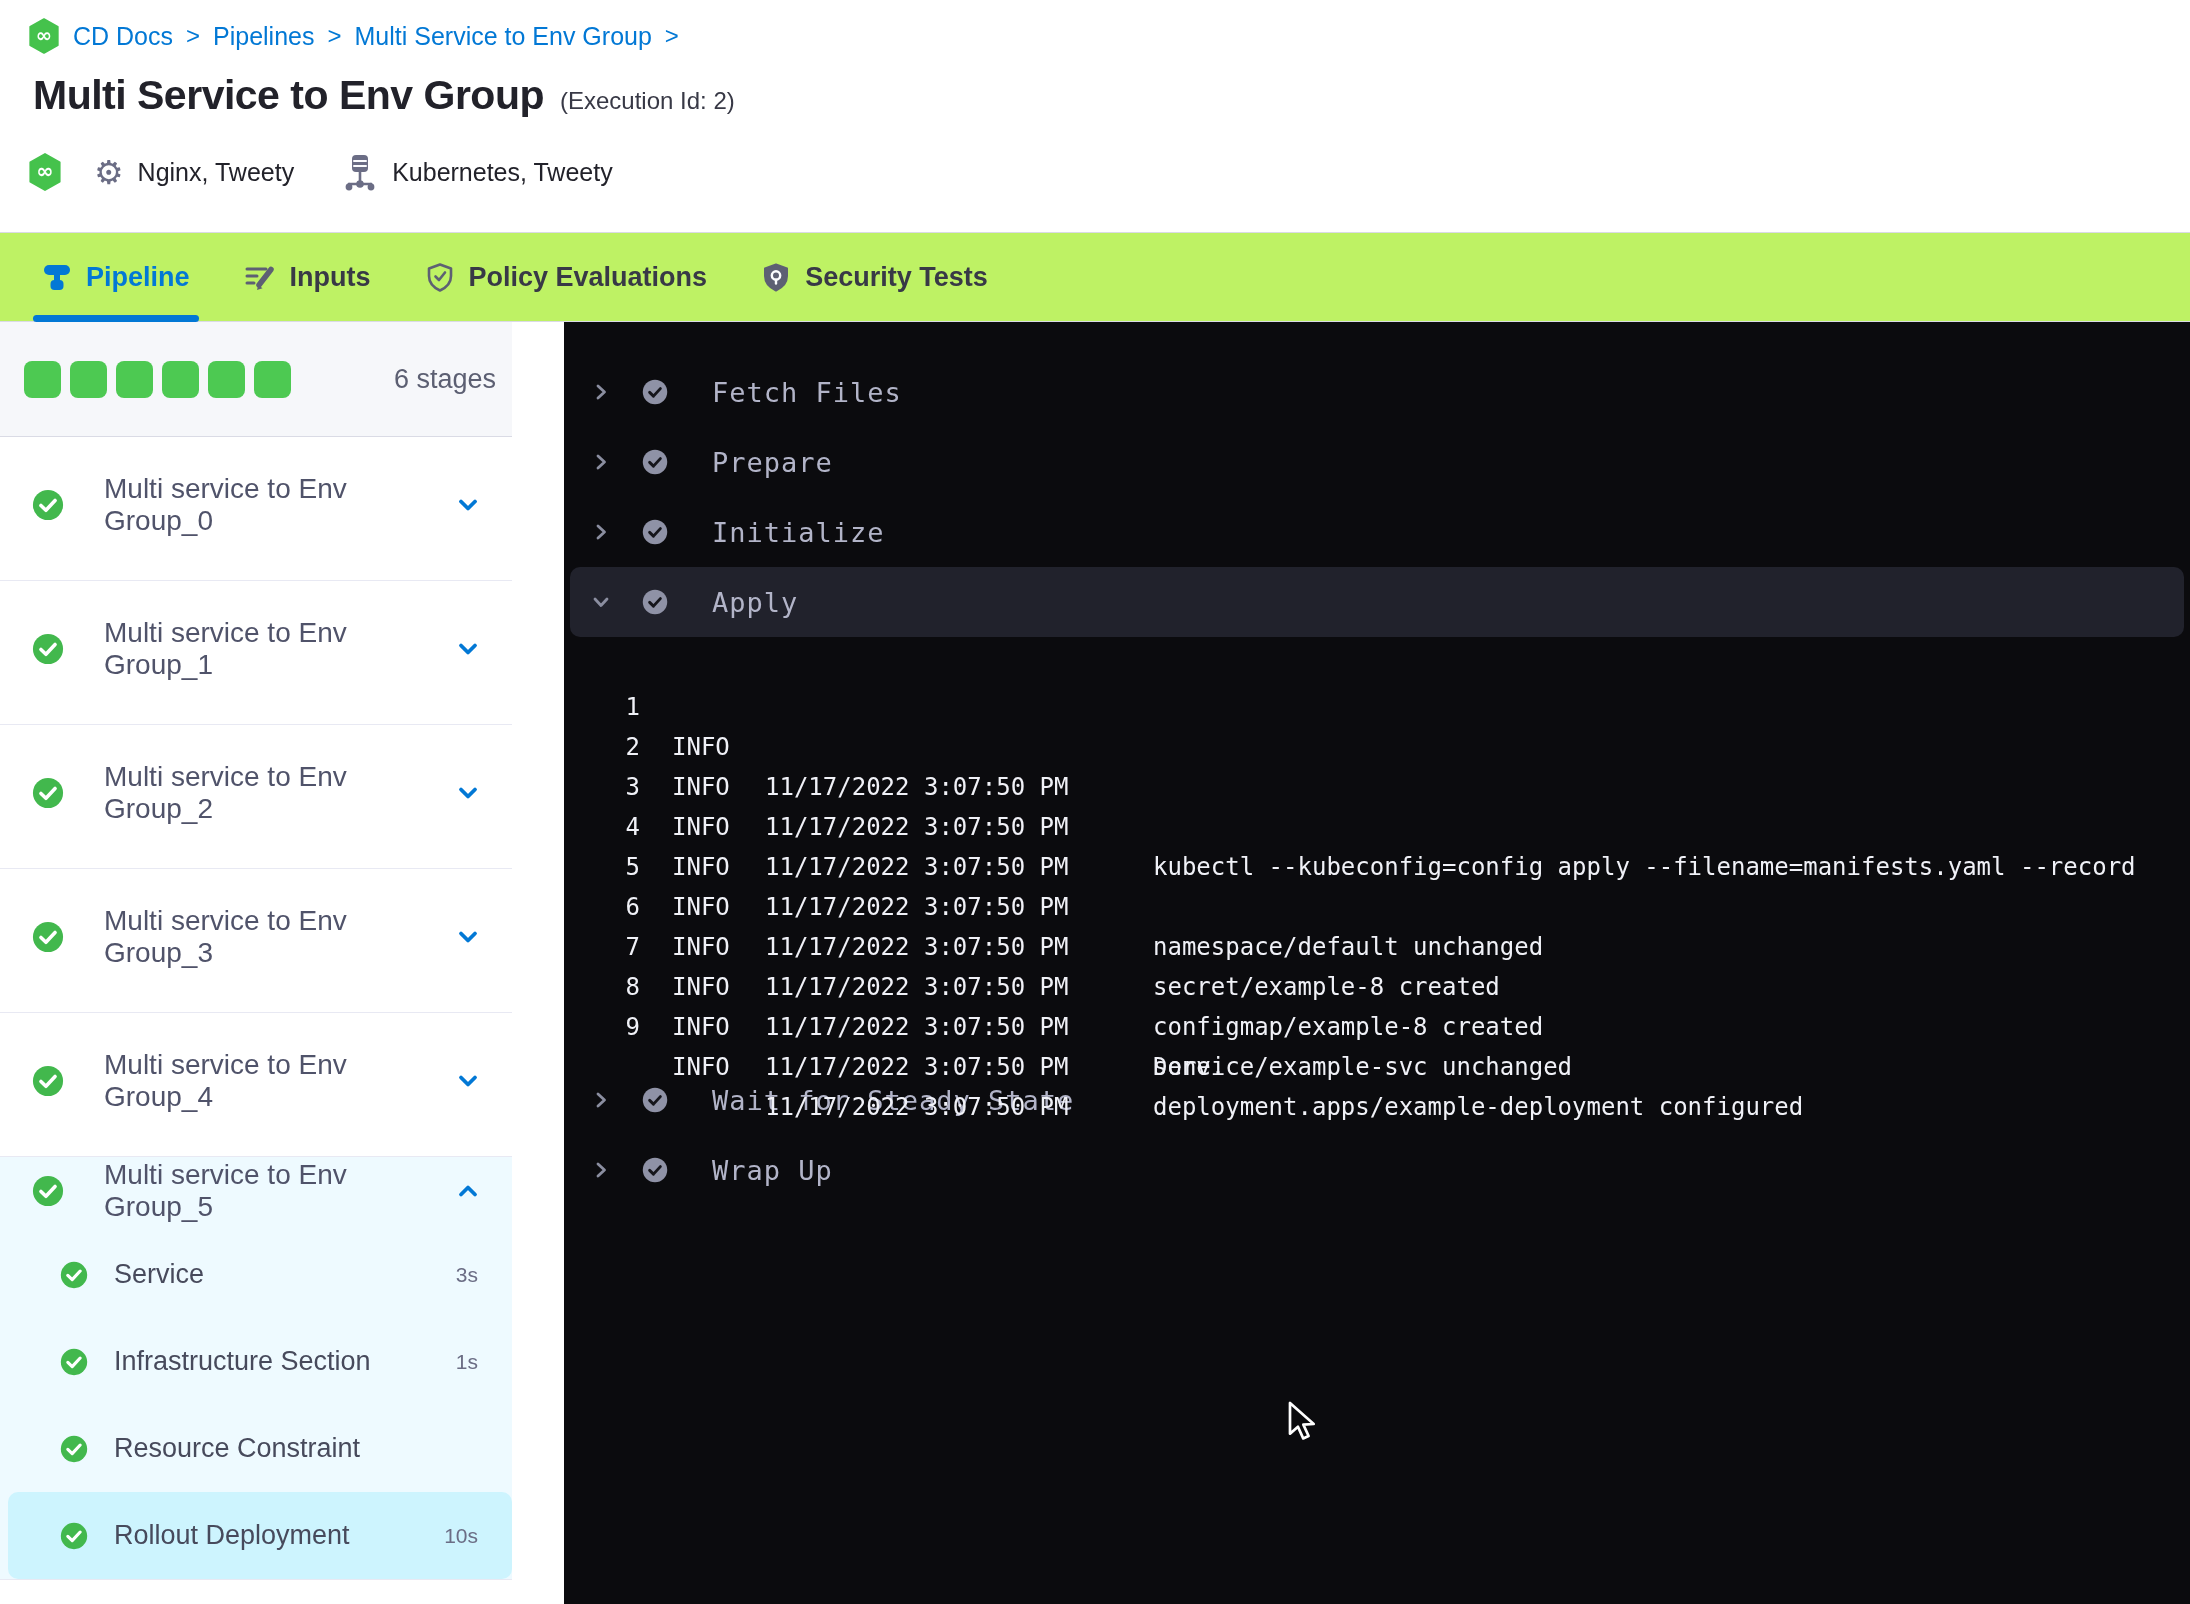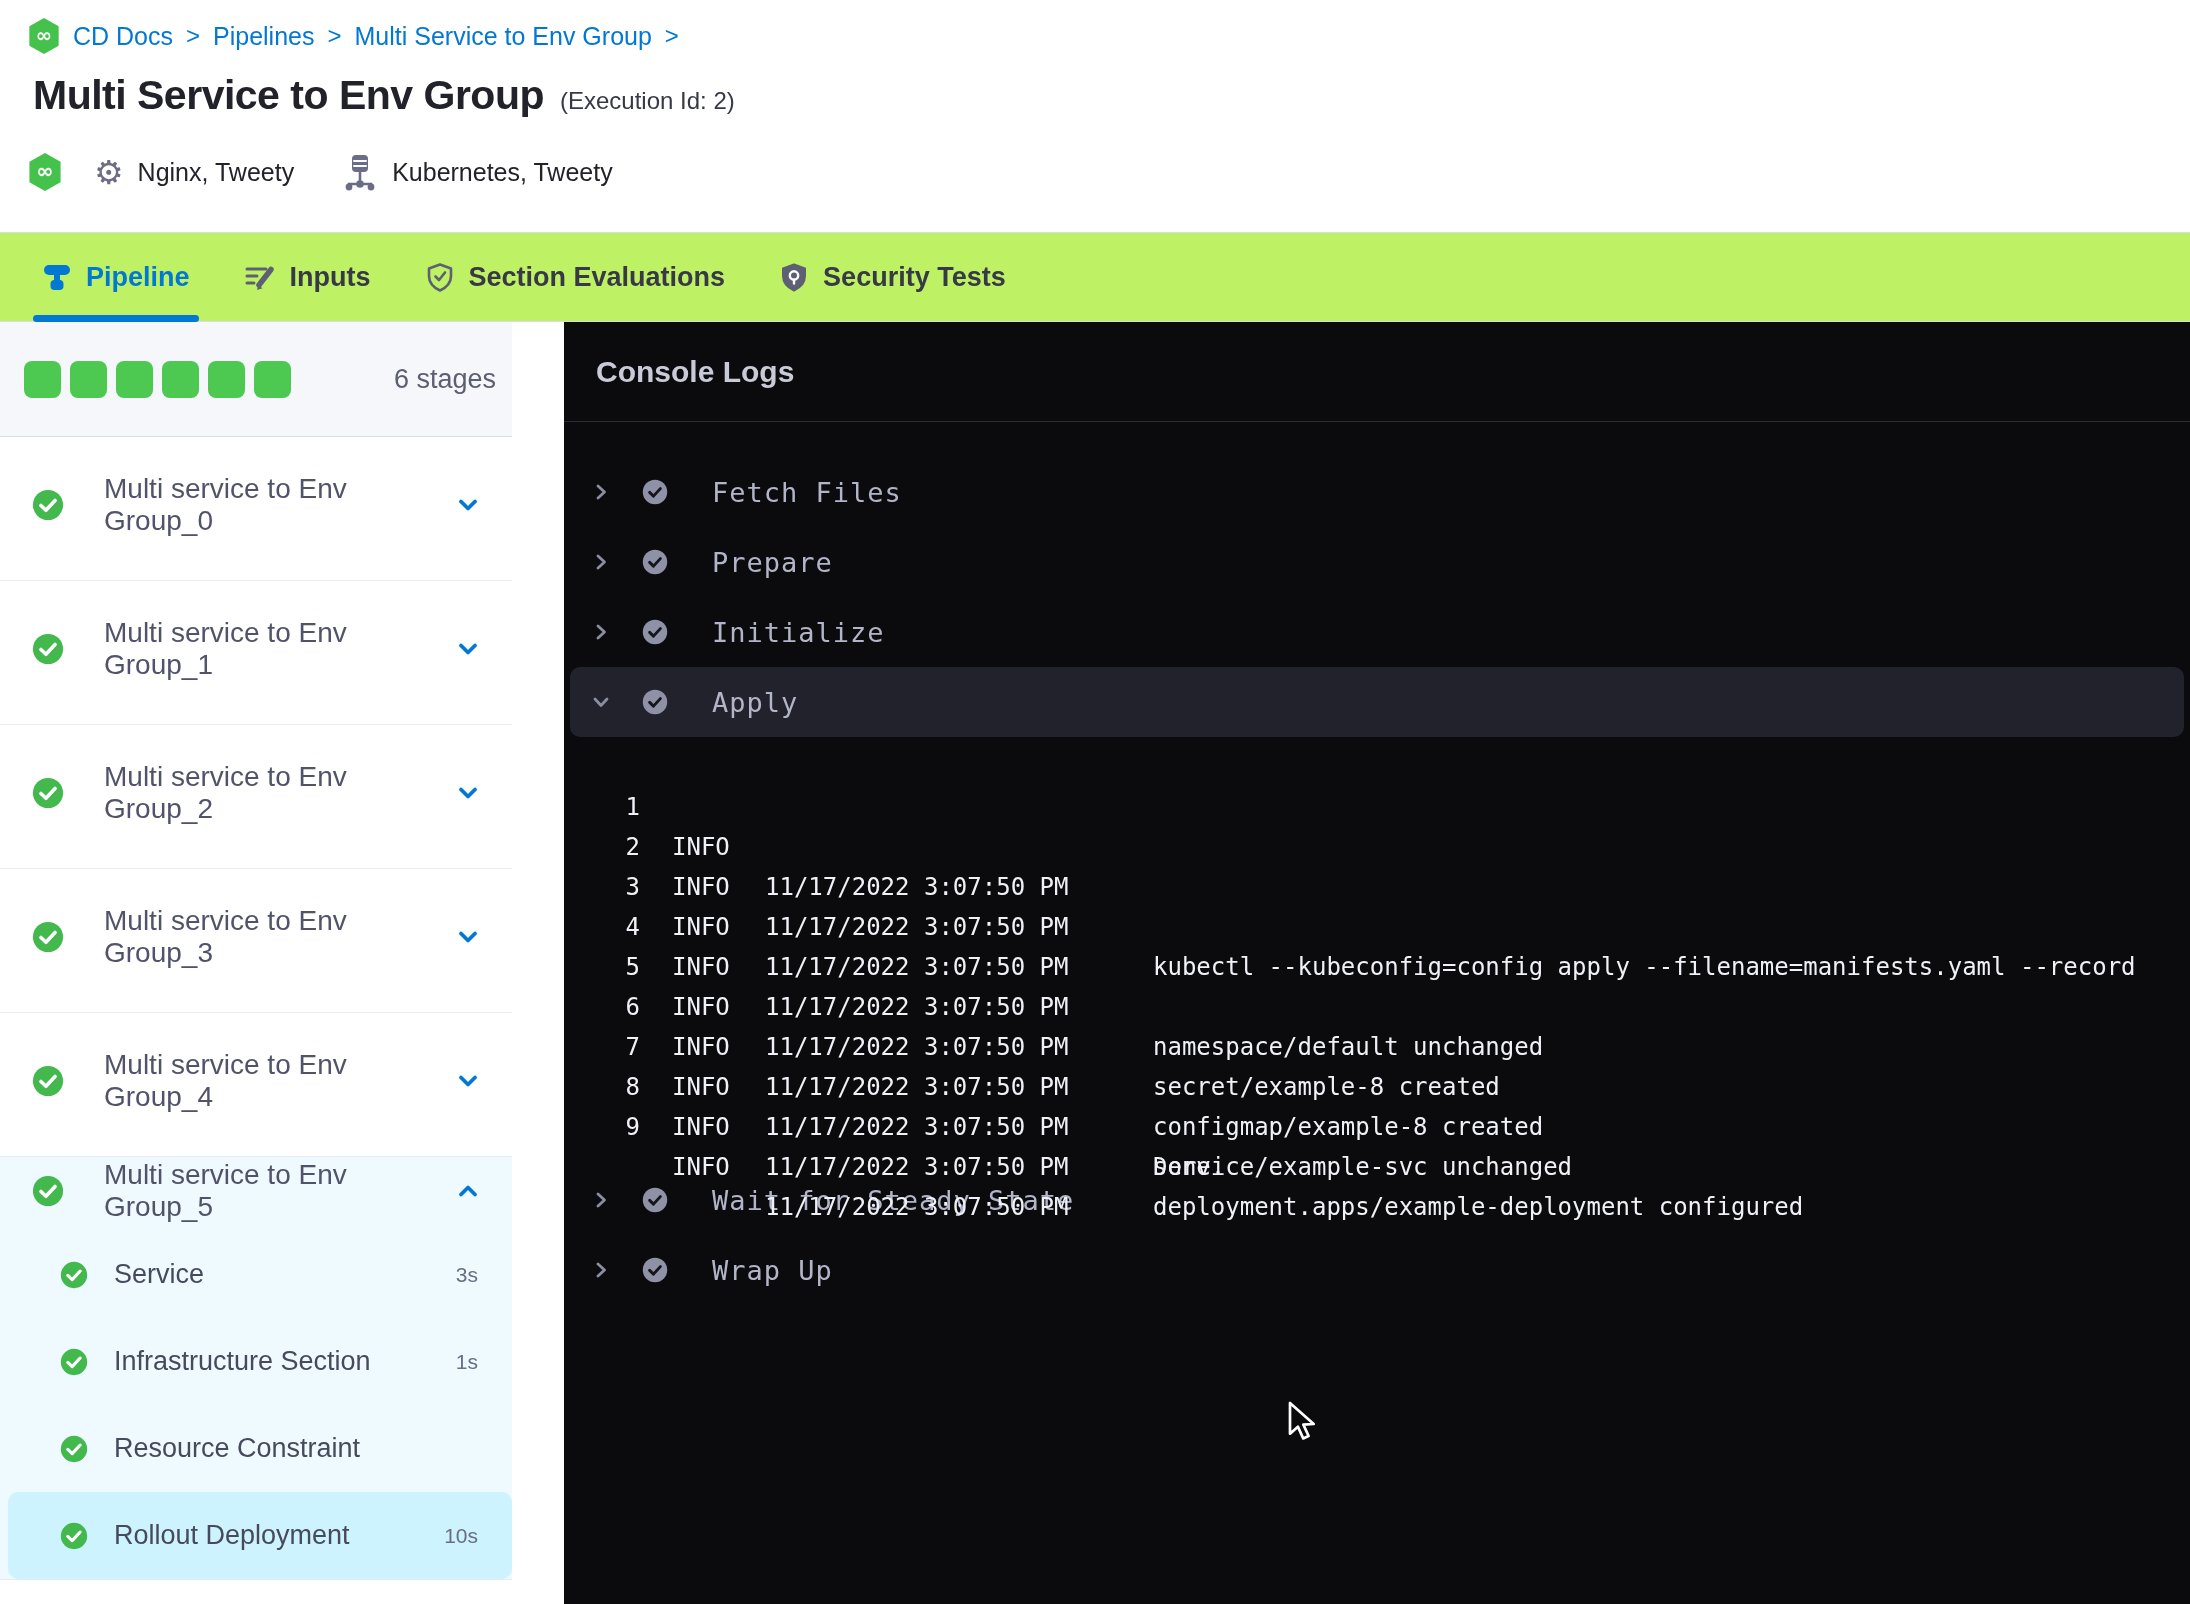--- a/index.html
+++ b/index.html
@@ -170,21 +170,21 @@
         </span>
        <span>Inputs</span>
      </div>
       <div class="tab">
        <span class="ic">
           <svg width="30" height="30" viewBox="0 0 30 30">
       <path d="M15 2.5 L26 6.5 V14 C26 21 21.5 25.5 15 28.5 C8.5 25.5 4 21 4 14 V6.5 Z" fill="none" stroke="#5d6073" stroke-width="2.6" stroke-linejoin="round"></path>
       <polyline points="10.5,14.5 14,18 20,10.5" fill="none" stroke="#5d6073" stroke-width="2.6" stroke-linecap="round" stroke-linejoin="round"></polyline>
           </svg>
         </span>
-       <span>Section Evaluations</span>
+       <span>Policy Evaluations</span>
      </div>
       <div class="tab">
        <span class="ic">
           <svg width="30" height="30" viewBox="0 0 30 30">
       <path d="M15 2.5 L26 6.5 V14 C26 21 21.5 25.5 15 28.5 C8.5 25.5 4 21 4 14 V6.5 Z" fill="#5d6073" stroke="#5d6073" stroke-width="2" stroke-linejoin="round"></path>
       <circle cx="15" cy="13.5" r="4.2" fill="none" stroke="#fbfcfe" stroke-width="2.4"></circle>
       <line x1="15" y1="17.7" x2="15" y2="21.5" stroke="#fbfcfe" stroke-width="2.4" stroke-linecap="round"></line>
           </svg>
         </span>
        <span>Security Tests</span>
@@ -328,23 +328,20 @@
             </span>
          <span class="step-label">Rollout Deployment</span>
          <span class="step-time">10s</span>
        </div>
        </div>
       </div>
     <div class="list-tail"></div>
   </div>
 
   <div class="console">
-    <div class="console-header">
-      <span>Console Logs</span>
-    </div>
     <div class="console-body">
         <div class="csection">
        <span class="ic">
     <svg width="22" height="22" viewBox="0 0 22 22">
       <polyline points="8,5 14.5,11 8,17" fill="none" stroke="#8b8ea0" stroke-width="2.8" stroke-linecap="round" stroke-linejoin="round"></polyline>
     </svg>
           </span>
        <span class="ic ccheck">
     <svg width="26" height="26" viewBox="0 0 34 34">
       <circle cx="17" cy="17" r="16" fill="#8f92a6"></circle>

